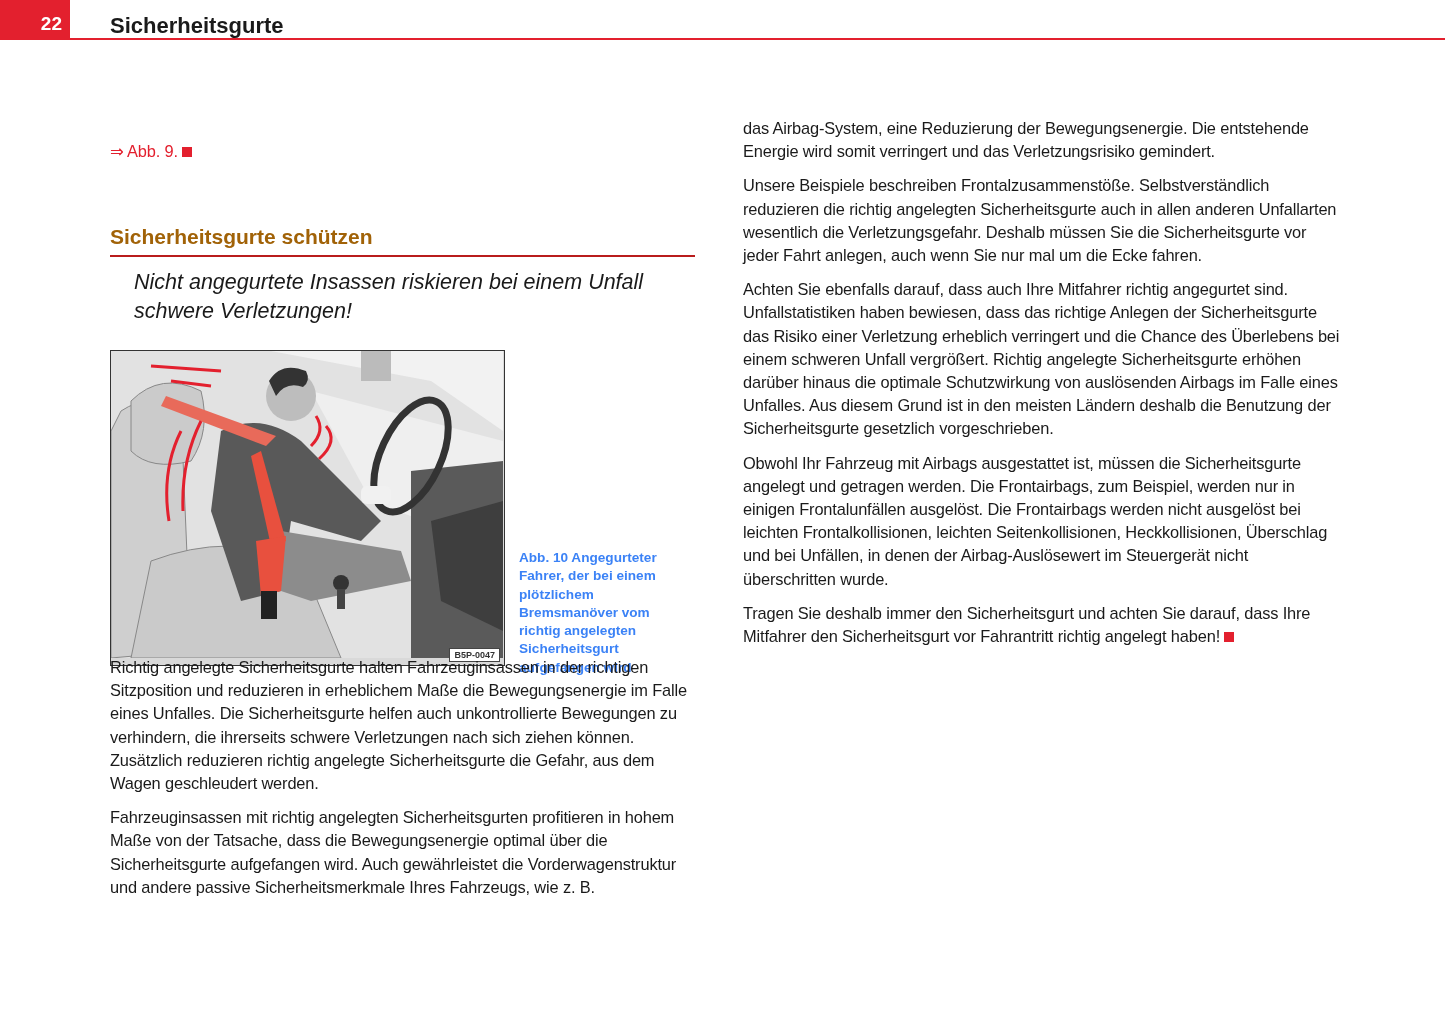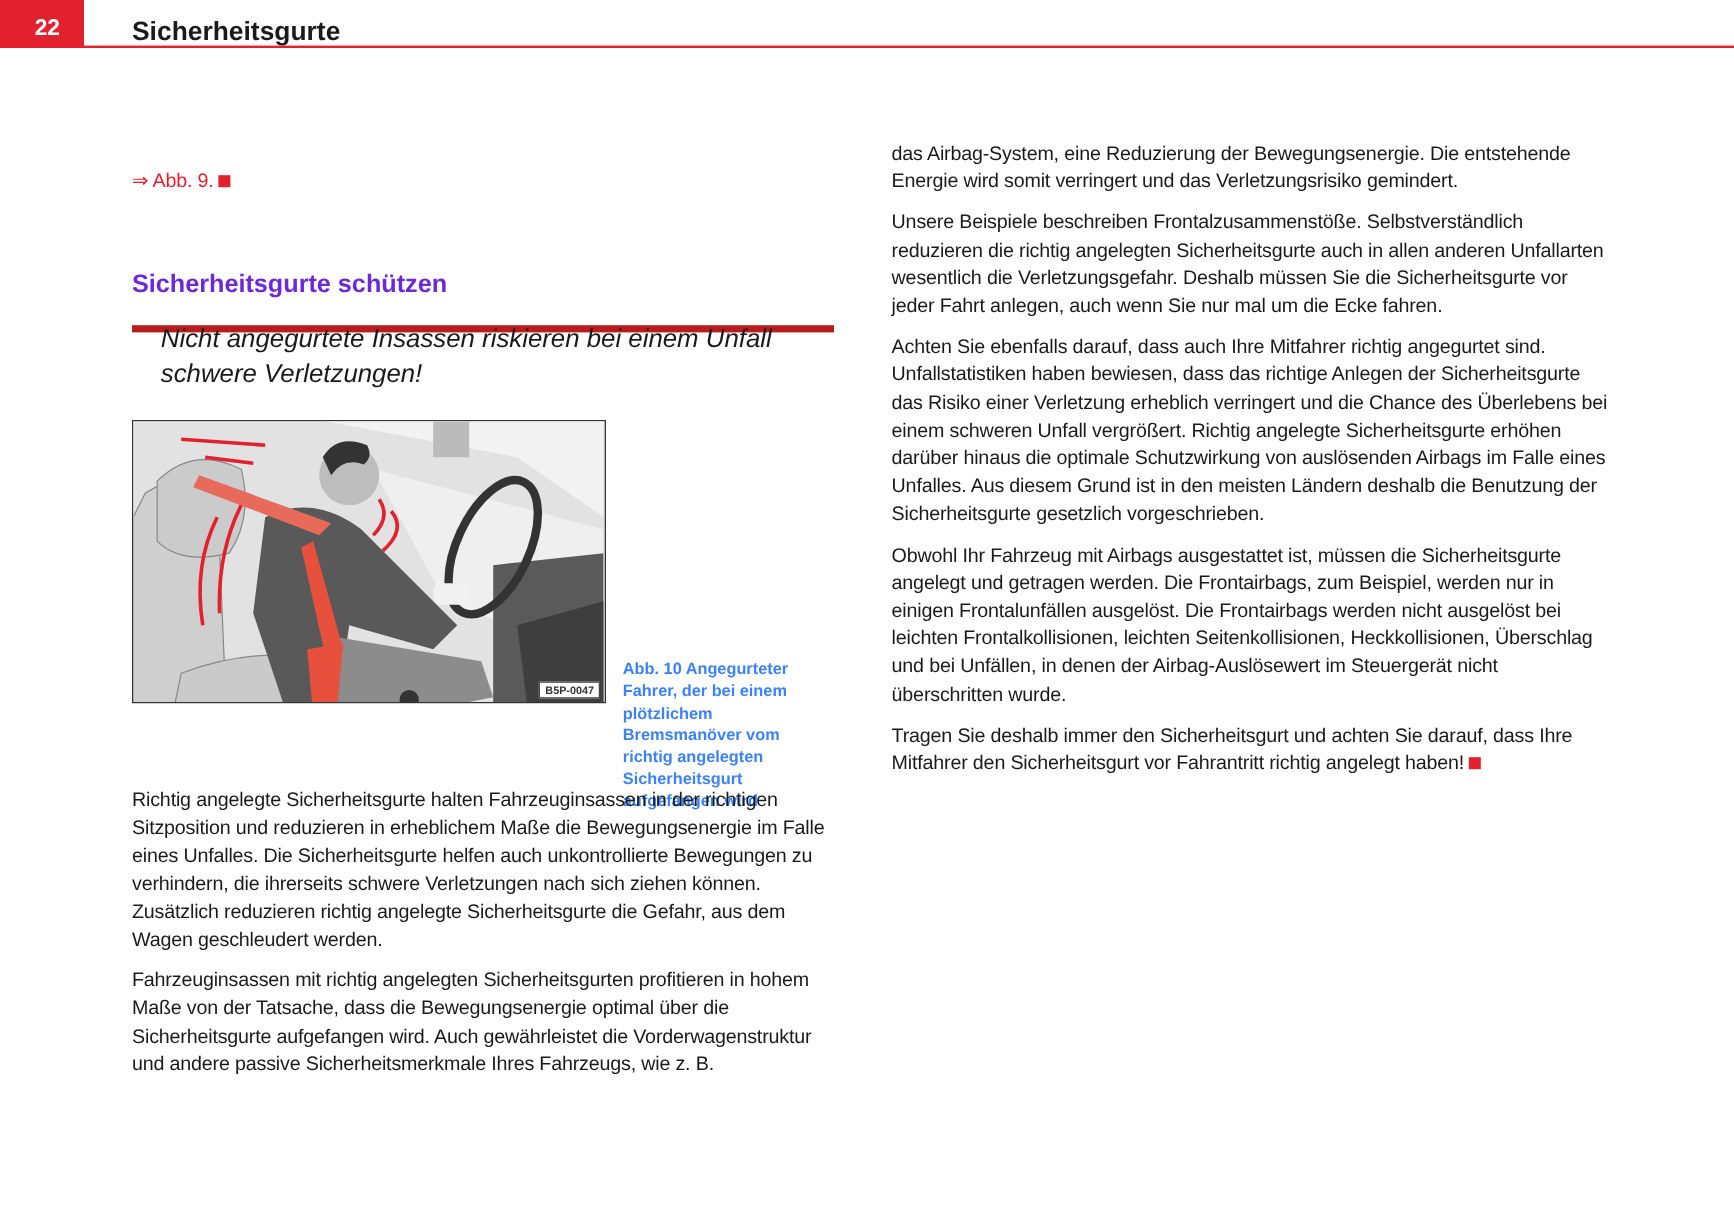--- a/index.html
+++ b/index.html
@@ -4,43 +4,43 @@
   <style>
     html, body { margin: 0; padding: 0; background: #ffffff; }
     body {
       width: 1445px; height: 1019px; position: relative; overflow: hidden;
       font-family: "Liberation Sans", "DejaVu Sans", sans-serif; color: #1a1a1a;
     }
     .header-bar { position: absolute; left: 0; top: 0; width: 1445px; height: 42px; }
     .page-num-box {
       position: absolute; left: 0; top: 0; width: 70px; height: 40px; background: #e3202e;
       color: #fff; font-weight: bold; font-size: 19px; line-height: 48px; text-align: right;
-      padding-right: 20px; box-sizing: border-box;
+      padding-right: 8px; box-sizing: border-box;
     }
     .header-title {
       position: absolute; left: 110px; top: 13px; font-weight: bold; font-size: 22px; color: #1a1a1a;
     }
     .header-rule { position: absolute; left: 70px; top: 38px; width: 1375px; height: 2px; background: #e3202e; }
 
     .col { position: absolute; font-size: 16.4px; line-height: 23.2px; letter-spacing: -0.15px; }
     .col-left { left: 110px; top: 117px; width: 590px; }
     .col-right { left: 743px; top: 117px; width: 600px; }
     p { margin: 0 0 11px 0; }
     .red { color: #e3202e; margin-top: 38px; }
     .end-mark { display: inline-block; width: 10px; height: 10px; background: #e3202e; margin-left: 4px; vertical-align: 0px; }
 
     .section-title {
-      position: absolute; left: 110px; top: 225px; width: 585px; font-weight: bold; font-size: 21px; color: #6d28d9;
-      padding-bottom: 22px; border-bottom: 6px solid #b91c1c;
+      position: absolute; left: 110px; top: 225px; width: 585px; font-weight: bold; font-size: 21px; color: #a16207;
+      padding-bottom: 6px; border-bottom: 2px solid #b91c1c;
     }
     .lead {
       position: absolute; left: 110px; top: 268px; width: 585px; font-style: italic; font-size: 21.5px; line-height: 29px; margin-left: 24px;
     }
     .figure {
-      position: absolute; left: 110px; top: 350px; width: 395px; height: 236px; border: 1.5px solid #333; box-sizing: border-box;
+      position: absolute; left: 110px; top: 350px; width: 395px; height: 316px; border: 1.5px solid #333; box-sizing: border-box;
       overflow: hidden; background: #d9d9d9;
     }
     .fig-code {
       position: absolute; right: 4px; bottom: 3px; background: #fff; border: 1px solid #444; font-size: 9px; font-weight: bold;
       padding: 1px 4px; color: #333;
     }
     .caption {
       position: absolute; left: 519px; top: 549px; width: 170px; font-weight: bold; font-size: 13.6px; line-height: 18.3px; color: #3b82f6;
     }
     .col-left2 { left: 110px; top: 656px; width: 590px; }

